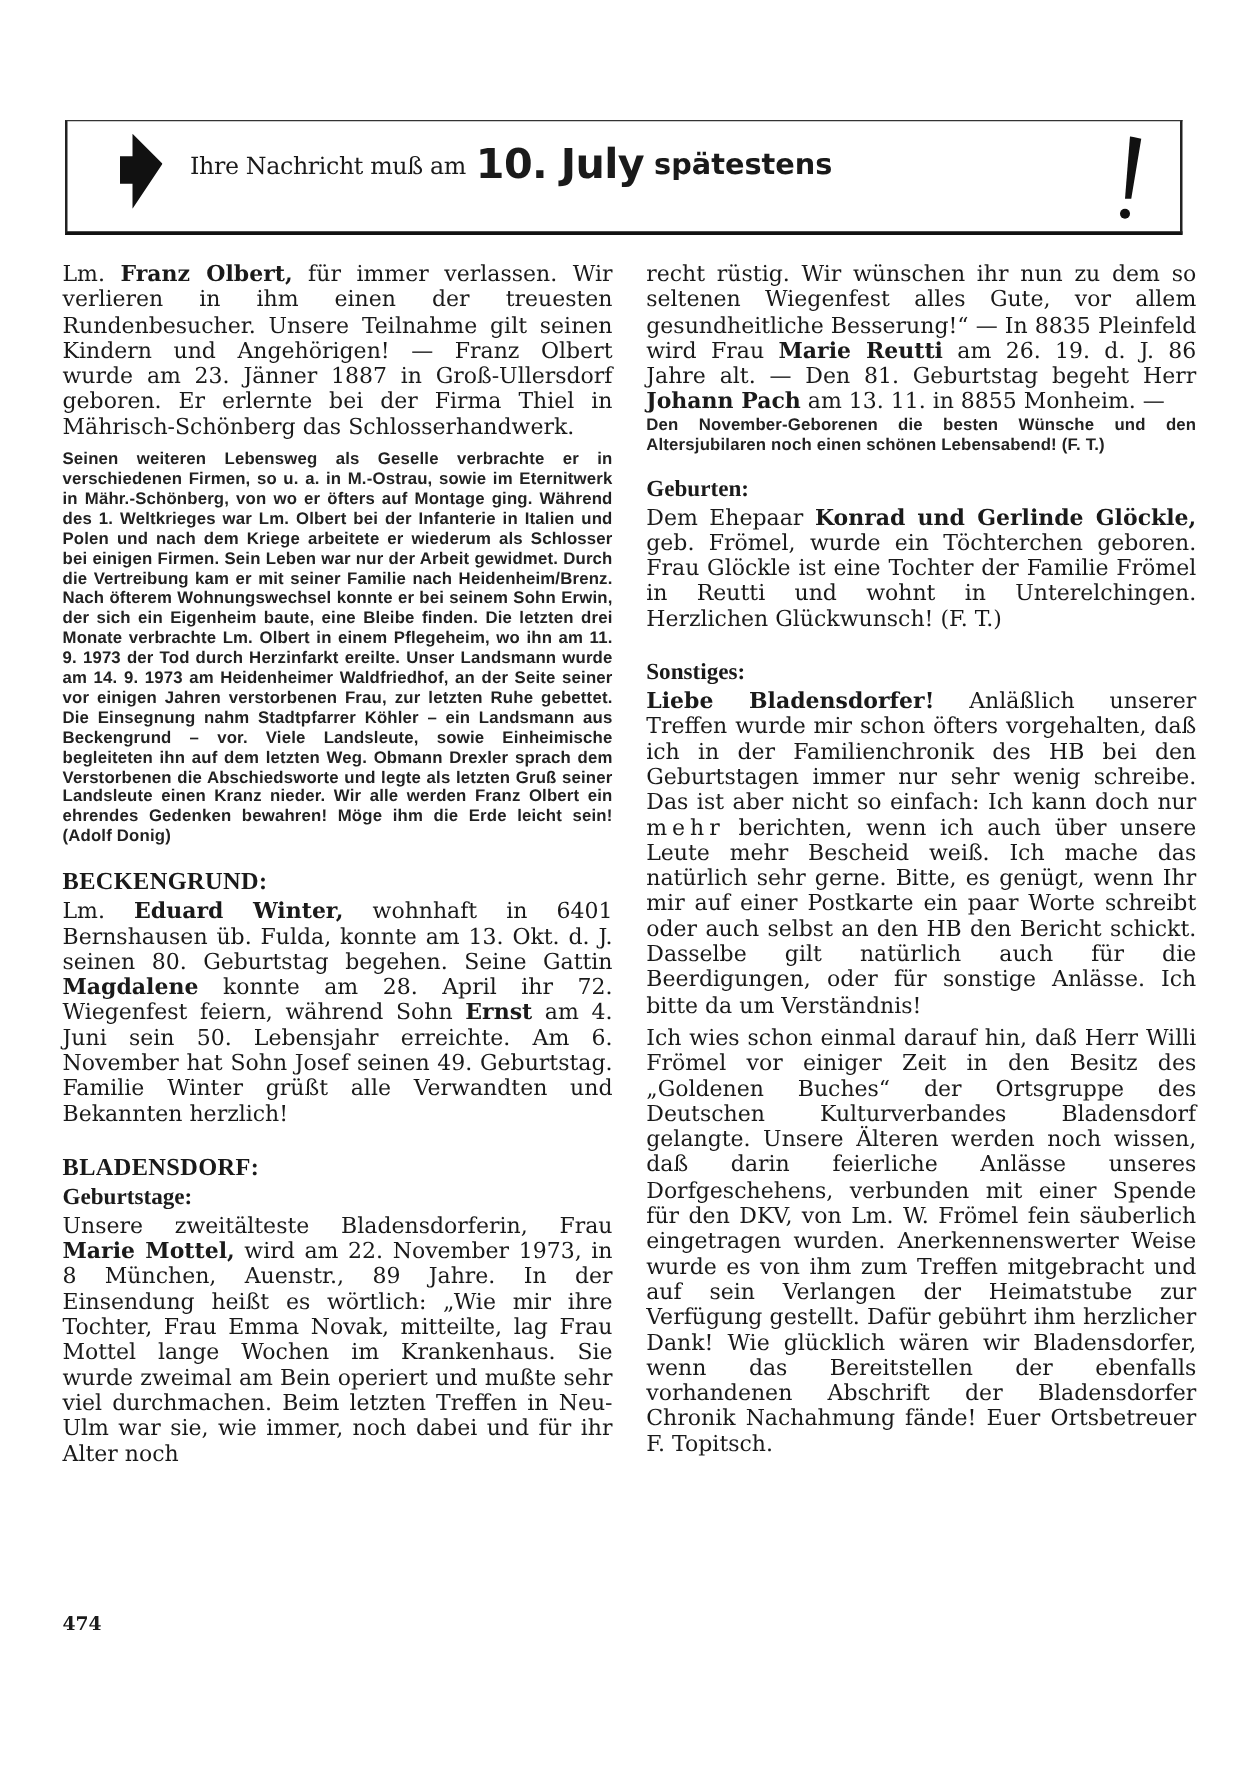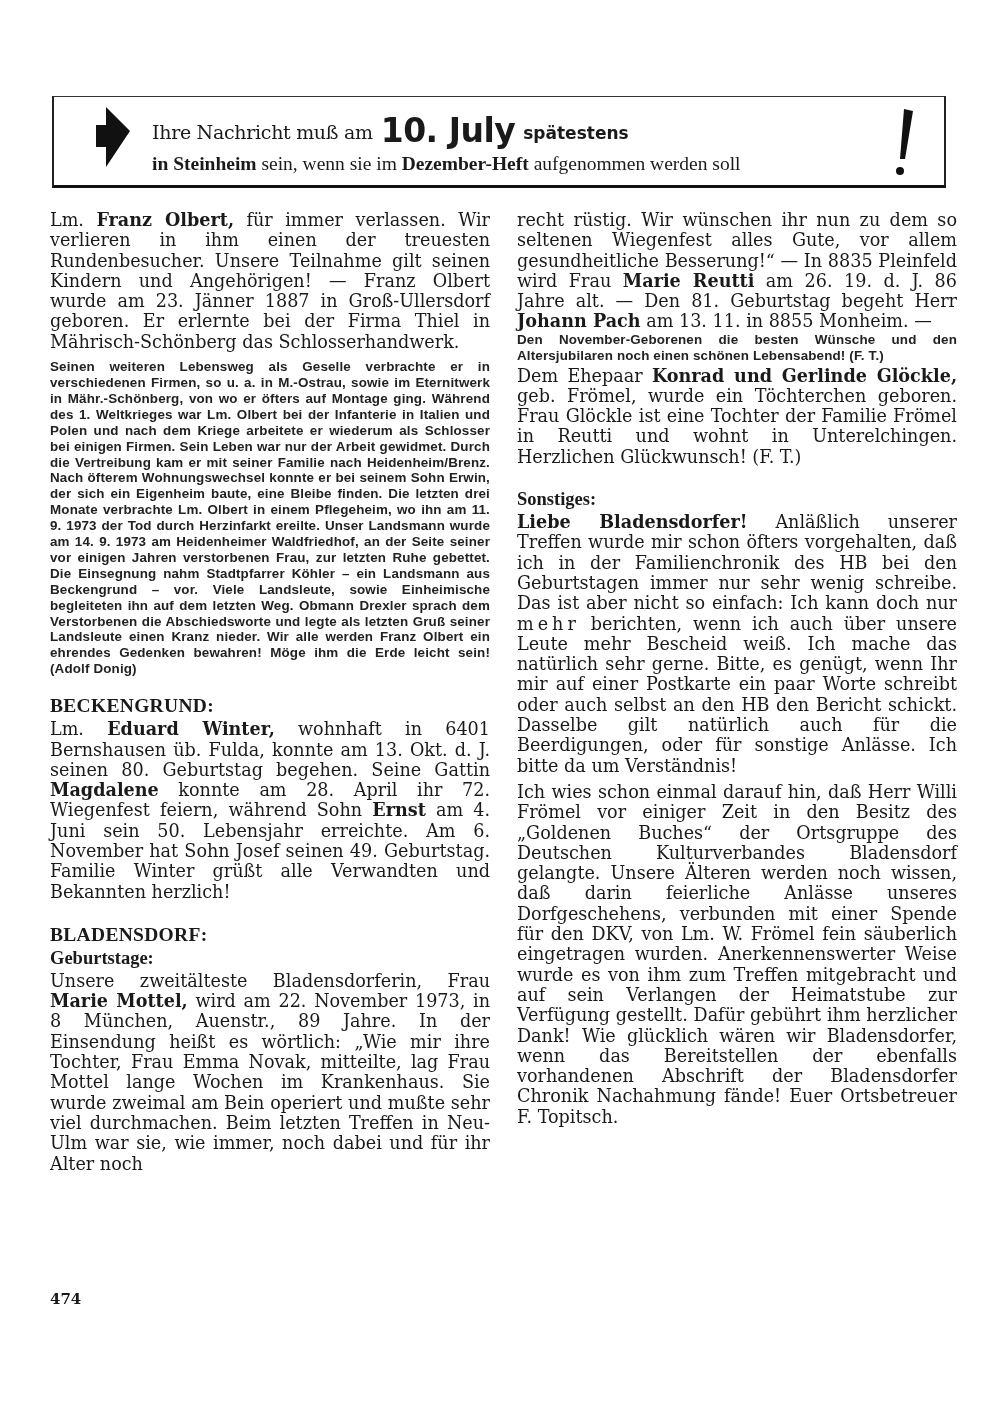--- a/index.html
+++ b/index.html
@@ -10,21 +10,21 @@
   .banner {
     position: absolute; left: 52px; top: 96px; width: 894px; height: 92px;
     border-left: 2px solid #222; border-right: 2px solid #222; border-top: 1px solid #333;
     border-bottom: 3px solid #111;
     box-sizing: border-box;
   }
   .banner-arrow { position: absolute; left: 42px; top: 10px; width: 34px; height: 60px; }
   .banner-line1 { position: absolute; left: 98px; top: 14px; white-space: nowrap; }
   .banner-line1 .small { font-family: "DejaVu Serif", serif; font-size: 19px; letter-spacing: -0.3px; vertical-align: 3px; }
   .banner-line1 .big { font-family: "DejaVu Sans", sans-serif; font-weight: bold; font-size: 33px; margin-left: 8px; letter-spacing: -0.5px; }
-  .banner-line1 .medium { font-family: "DejaVu Sans", sans-serif; font-weight: bold; font-size: 17px; margin-left: 8px; vertical-align: 3px; }
+  .banner-line1 .medium { font-family: "DejaVu Sans", sans-serif; font-weight: bold; font-size: 23px; margin-left: 8px; vertical-align: 3px; }
   .banner-line2 { position: absolute; left: 98px; top: 56px; white-space: nowrap; font-family: "Liberation Serif", serif; font-size: 19.5px; }
   .banner-line2 b { font-weight: bold; }
   .banner-excl { position: absolute; right: 30px; top: 12px; width: 20px; height: 70px; }
 
   
   .col { position: absolute; top: 210px; width: 440px; font-family: "DejaVu Serif", serif; }
   .col-left { left: 50px; }
   .col-right { left: 517px; top: 210px; }
   .p-large { font-size: 17.6px; line-height: 20.3px; text-align: justify; margin: 0; hyphens: manual; }
   .p-small { font-family: "Liberation Sans", sans-serif; font-size: 13.4px; line-height: 15.9px; text-align: justify; margin: 0; font-weight: bold; letter-spacing: 0.15px; color: #222; }
@@ -39,23 +39,20 @@
 
 <div class="page">
 
   <div class="banner">
     <svg class="banner-arrow" viewBox="0 0 34 60">
       <polygon points="10,0 34,24 10,60 10,40 0,40 0,18 10,18" fill="#111"></polygon>
     </svg>
     <div class="banner-line1">
       <span class="small">Ihre Nachricht muß am</span><span class="big">10. July</span><span class="medium">spätestens</span>
     </div>
-    <div class="banner-line2">
-      <b>in Steinheim</b><span> sein, wenn sie im </span><b>Dezember-Heft</b><span> aufgenommen werden soll</span>
-    </div>
     <svg class="banner-excl" viewBox="0 0 20 70">
       <polygon points="10,0 19,2 11,50 6,50" fill="#111"></polygon>
       <circle cx="6" cy="62" r="4" fill="#111"></circle>
     </svg>
   </div>
 
   <div class="col col-left">
     <p class="p-large"><span>Lm. </span><b class="name">Franz Olbert,</b><span> für immer verlassen. Wir verlieren in ihm einen der treuesten Rundenbesucher. Unsere Teilnahme gilt seinen Kindern und Angehörigen! — Franz Olbert wurde am 23. Jänner 1887 in Groß-Ullersdorf geboren. Er erlernte bei der Firma Thiel in Mährisch-Schönberg das Schlosserhandwerk.</span></p>
     <p class="p-small" style="margin-top:7px;">Seinen weiteren Lebensweg als Geselle verbrachte er in verschiedenen Firmen, so u. a. in M.-Ostrau, sowie im Eternitwerk in Mähr.-Schönberg, von wo er öfters auf Montage ging. Während des 1. Weltkrieges war Lm. Olbert bei der Infanterie in Italien und Polen und nach dem Kriege arbeitete er wiederum als Schlosser bei einigen Firmen. Sein Leben war nur der Arbeit gewidmet. Durch die Vertreibung kam er mit seiner Familie nach Heidenheim/Brenz. Nach öfterem Wohnungswechsel konnte er bei seinem Sohn Erwin, der sich ein Eigenheim baute, eine Bleibe finden. Die letzten drei Monate verbrachte Lm. Olbert in einem Pflegeheim, wo ihn am 11. 9. 1973 der Tod durch Herzinfarkt ereilte. Unser Landsmann wurde am 14. 9. 1973 am Heidenheimer Waldfriedhof, an der Seite seiner vor einigen Jahren verstorbenen Frau, zur letzten Ruhe gebettet. Die Einsegnung nahm Stadtpfarrer Köhler – ein Landsmann aus Beckengrund – vor. Viele Landsleute, sowie Einheimische begleiteten ihn auf dem letzten Weg. Obmann Drexler sprach dem Verstorbenen die Abschiedsworte und legte als letzten Gruß seiner Landsleute einen Kranz nieder. Wir alle werden Franz Olbert ein ehrendes Gedenken bewahren! Möge ihm die Erde leicht sein! (Adolf Donig)</p>
 
@@ -64,20 +61,21 @@
 
     <h2 class="heading" style="margin-top:22px;">BLADENSDORF:</h2>
     <h3 class="subheading" style="margin-top:2px;">Geburtstage:</h3>
     <p class="p-large" style="margin-top:2px;"><span>Unsere zweitälteste Bladensdorferin, Frau </span><b class="name">Marie Mottel,</b><span> wird am 22. November 1973, in 8 München, Auenstr., 89 Jahre. In der Einsendung heißt es wörtlich: „Wie mir ihre Tochter, Frau Emma Novak, mitteilte, lag Frau Mottel lange Wochen im Krankenhaus. Sie wurde zweimal am Bein operiert und mußte sehr viel durchmachen. Beim letzten Treffen in Neu-Ulm war sie, wie immer, noch dabei und für ihr Alter noch</span></p>
   </div>
 
   <div class="col col-right">
     <p class="p-large"><span>recht rüstig. Wir wünschen ihr nun zu dem so seltenen Wiegenfest alles Gute, vor allem gesundheitliche Besserung!“ — In 8835 Pleinfeld wird Frau </span><b class="name">Marie Reutti</b><span> am 26. 19. d. J. 86 Jahre alt. — Den 81. Geburtstag begeht Herr </span><b class="name">Johann Pach</b><span> am 13. 11. in 8855 Monheim. —</span></p>
     <p class="p-small">Den November-Geborenen die besten Wünsche und den Altersjubilaren noch einen schönen Lebensabend! (F. T.)</p>
 
+    <h3 class="subheading" style="margin-top:18px;">Geburten:</h3>
     <p class="p-large" style="margin-top:2px;"><span>Dem Ehepaar </span><b class="name">Konrad und Gerlinde Glöckle,</b><span> geb. Frömel, wurde ein Töchterchen geboren. Frau Glöckle ist eine Tochter der Familie Frömel in Reutti und wohnt in Unterelchingen. Herzlichen Glückwunsch! (F. T.)</span></p>
 
     <h3 class="subheading" style="margin-top:22px;">Sonstiges:</h3>
     <p class="p-large" style="margin-top:2px;"><b class="name">Liebe Bladensdorfer!</b><span> Anläßlich unserer Treffen wurde mir schon öfters vorgehalten, daß ich in der Familienchronik des HB bei den Geburtstagen immer nur sehr wenig schreibe. Das ist aber nicht so einfach: Ich kann doch nur </span><span class="spaced">mehr</span><span> berichten, wenn ich auch über unsere Leute mehr Bescheid weiß. Ich mache das natürlich sehr gerne. Bitte, es genügt, wenn Ihr mir auf einer Postkarte ein paar Worte schreibt oder auch selbst an den HB den Bericht schickt. Dasselbe gilt natürlich auch für die Beerdigungen, oder für sonstige Anlässe. Ich bitte da um Verständnis!</span></p>
     <p class="p-large" style="margin-top:6px;">Ich wies schon einmal darauf hin, daß Herr Willi Frömel vor einiger Zeit in den Besitz des „Goldenen Buches“ der Ortsgruppe des Deutschen Kulturverbandes Bladensdorf gelangte. Unsere Älteren werden noch wissen, daß darin feierliche Anlässe unseres Dorfgeschehens, verbunden mit einer Spende für den DKV, von Lm. W. Frömel fein säuberlich eingetragen wurden. Anerkennenswerter Weise wurde es von ihm zum Treffen mitgebracht und auf sein Verlangen der Heimatstube zur Verfügung gestellt. Dafür gebührt ihm herzlicher Dank! Wie glücklich wären wir Bladensdorfer, wenn das Bereitstellen der ebenfalls vorhandenen Abschrift der Bladensdorfer Chronik Nachahmung fände! Euer Ortsbetreuer F. Topitsch.</p>
   </div>
 
   <div class="page-number">474</div>
 </div>
 

